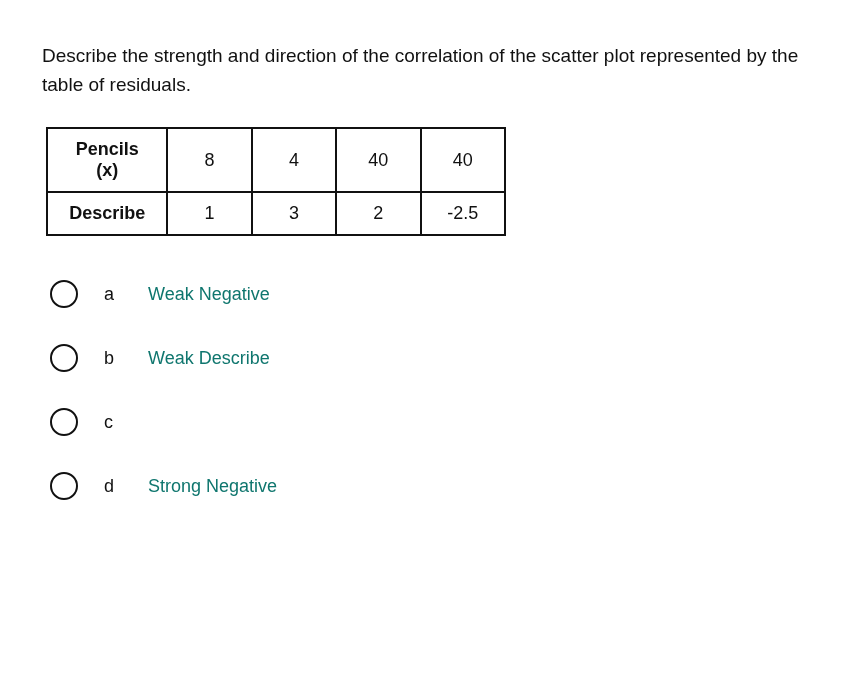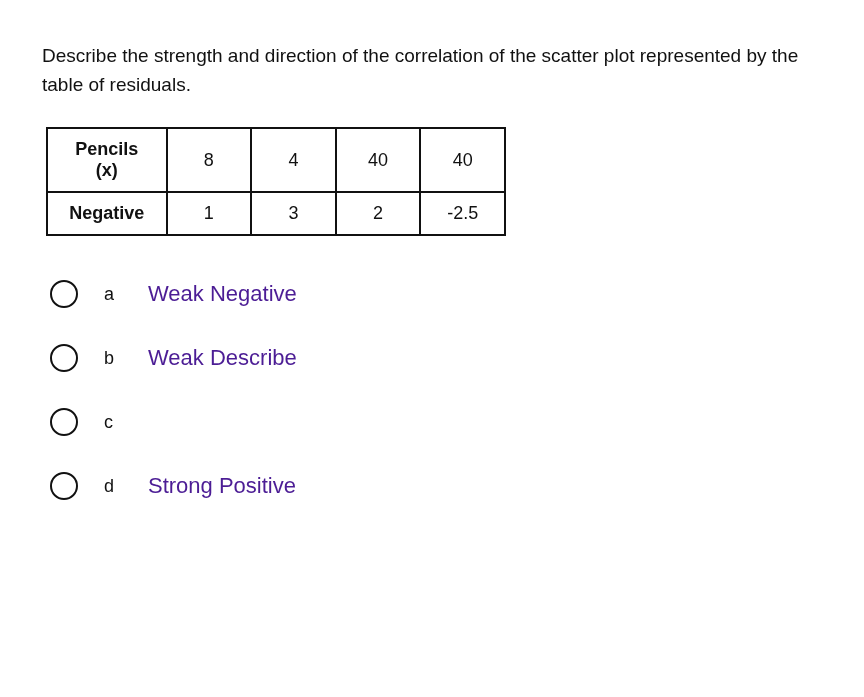--- a/index.html
+++ b/index.html
@@ -70,41 +70,41 @@
       flex-shrink: 0;
     }
 
     .option-letter {
       font-size: 18px;
       min-width: 18px;
       color: #111;
     }
 
     .option-label {
-      font-size: 22px;
-      color: #4c1d95;
+      font-size: 18px;
+      color: #0f766e;
     }
   </style>
 </head>
 <body>
 
 <p class="question-text">Describe the strength and direction of the correlation of the scatter plot represented by the table of residuals.</p>
 
 <div class="table-container">
   <table>
     <tbody id="table-body">
     <tr>
           <td>Pencils<br>(x)</td>
           <td>8</td>
           <td>4</td>
           <td>40</td>
           <td>40</td>
         </tr>
         <tr>
-          <td>Negative</td>
+          <td>Describe</td>
           <td>1</td>
           <td>3</td>
           <td>2</td>
           <td>-2.5</td>
         </tr>
       </tbody>
   </table>
 </div>
 
 <div class="options-container" id="options-container">
@@ -118,15 +118,15 @@
       <span class="option-letter">b</span>
       <span class="option-label">Weak Describe</span>
     </div>
     <div class="option-row">
       <span class="radio-circle"></span>
       <span class="option-letter">c</span>
     </div>
     <div class="option-row">
       <span class="radio-circle"></span>
       <span class="option-letter">d</span>
-      <span class="option-label">Strong Positive</span>
+      <span class="option-label">Strong Negative</span>
     </div>
   </div>
 
 </body></html>

